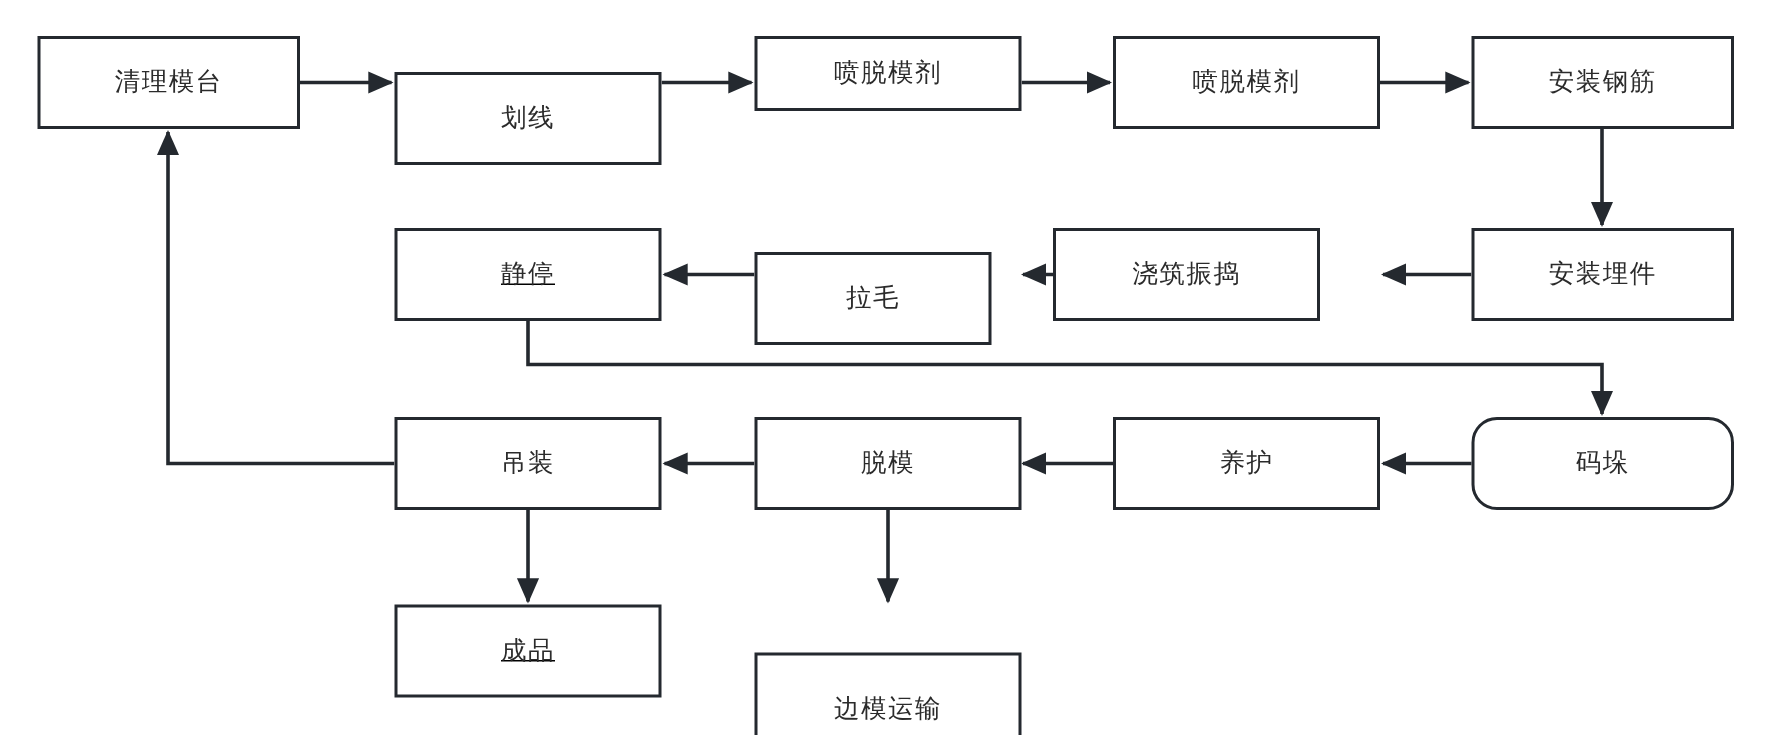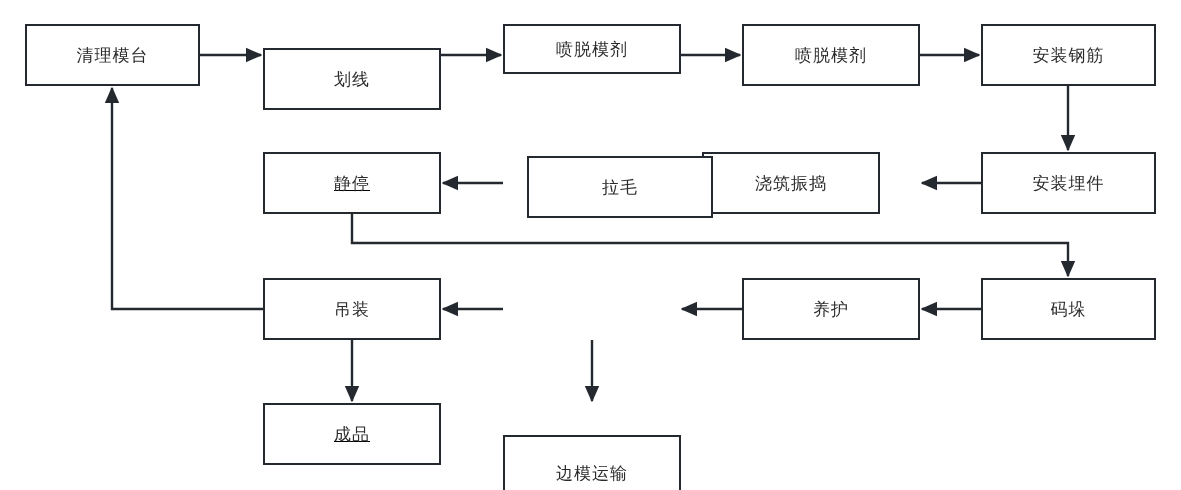--- a/index.html
+++ b/index.html
@@ -93,32 +93,35 @@
   <div class="node" style="left:981px; top:152px; width:175px; height:62px;">
     <span class="node-label">安装埋件</span>
   </div>
 
   <div class="node" style="left:981px; top:24px;  width:175px; height:62px;">
     <span class="node-label">安装钢筋</span>
   </div>
   <div class="node" style="left:702px; top:152px; width:178px; height:62px;">
     <span class="node-label">浇筑振捣</span>
   </div>
-  <div class="node" style="left:503px; top:156px; width:186px; height:62px;margin-left:24px;">
+  <div class="node" style="left:503px; top:168px; width:158px; height:62px;">
     <span class="node-label">拉毛</span>
   </div>
   <div class="node" style="left:263px; top:152px; width:178px; height:62px;text-decoration:underline;">
     <span class="node-label">静停</span>
   </div>
 
-  <div class="node" style="left:981px; top:278px; width:175px; height:62px;">
+  <div class="node" style="left:981px; top:278px; width:175px; height:62px;border-radius:17px;">
     <span class="node-label">码垛</span>
   </div>
   <div class="node" style="left:742px; top:278px; width:178px; height:62px;">
     <span class="node-label">养护</span>
+  </div>
+  <div class="node" style="left:503px; top:278px; width:178px; height:62px;">
+    <span class="node-label">脱模</span>
   </div>
   <div class="node" style="left:263px; top:278px; width:178px; height:62px;">
     <span class="node-label">吊装</span>
   </div>
 
   <div class="node" style="left:263px; top:403px; width:178px; height:62px;text-decoration:underline;">
     <span class="node-label">成品</span>
   </div>
   <div class="node" style="left:503px; top:403px; width:178px; height:76px;margin-top:32px;">
     <span class="node-label">边模运输</span>

